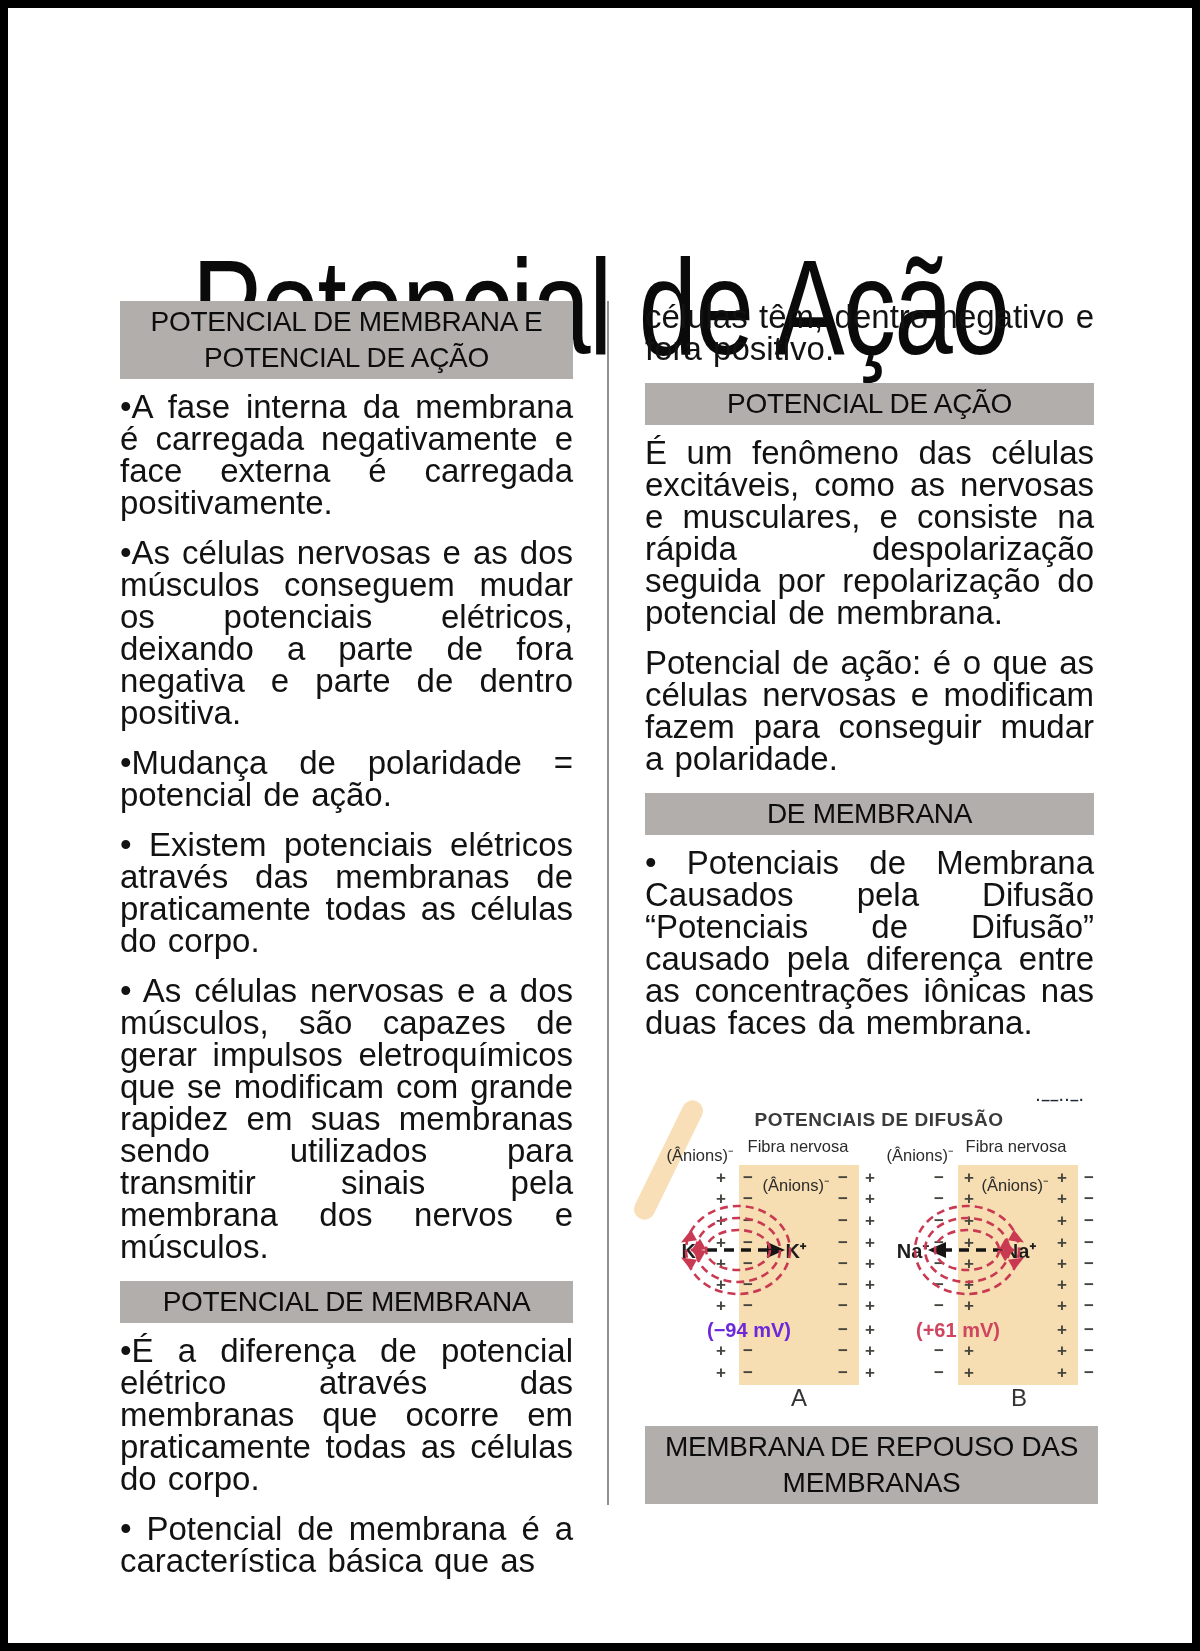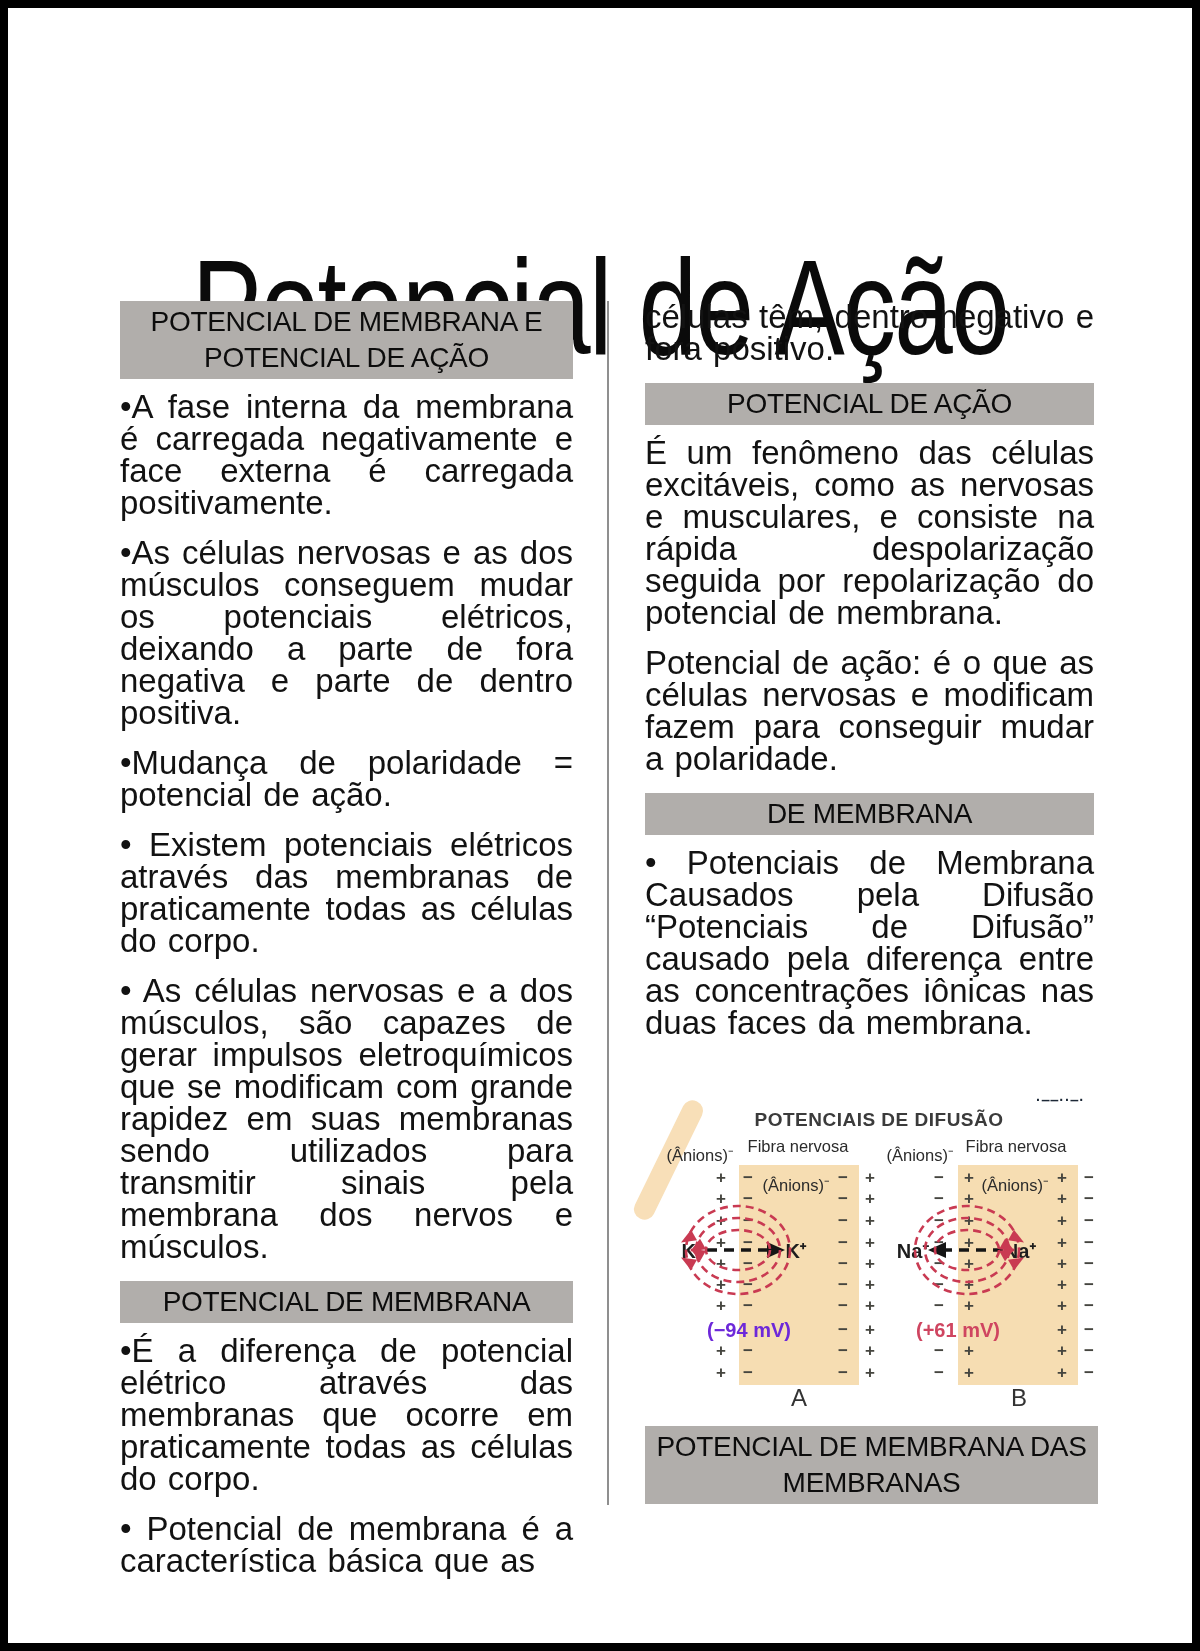--- a/index.html
+++ b/index.html
@@ -240,17 +240,17 @@
         <polygon points="0,-6 15,0 0,6" fill="#c93a52" transform="translate(104,40) rotate(30)"></polygon>
         <polygon points="0,-6 15,0 0,6" fill="#c93a52" transform="translate(95,49) rotate(30)"></polygon>
         <polygon points="0,-6 15,0 0,6" fill="#c93a52" transform="translate(104,70) rotate(330)"></polygon>
         <polygon points="0,-6 15,0 0,6" fill="#c93a52" transform="translate(95,61) rotate(330)"></polygon>
       </svg>
       <div class="mv" style="left: 352px; top: 237px; color: rgb(207, 69, 96);">(+61 mV)</div>
       <div class="panel-letter" style="left: 413px; top: 305px;">B</div>
     </div>
 
   <div class="sec-header final-header">
-    <div class="hline">POTENCIAL DE MEMBRANA DAS</div>
+    <div class="hline">MEMBRANA DE REPOUSO DAS</div>
     <div class="hline">MEMBRANAS</div>
   </div>
 
 </div>
 
 </body></html>

